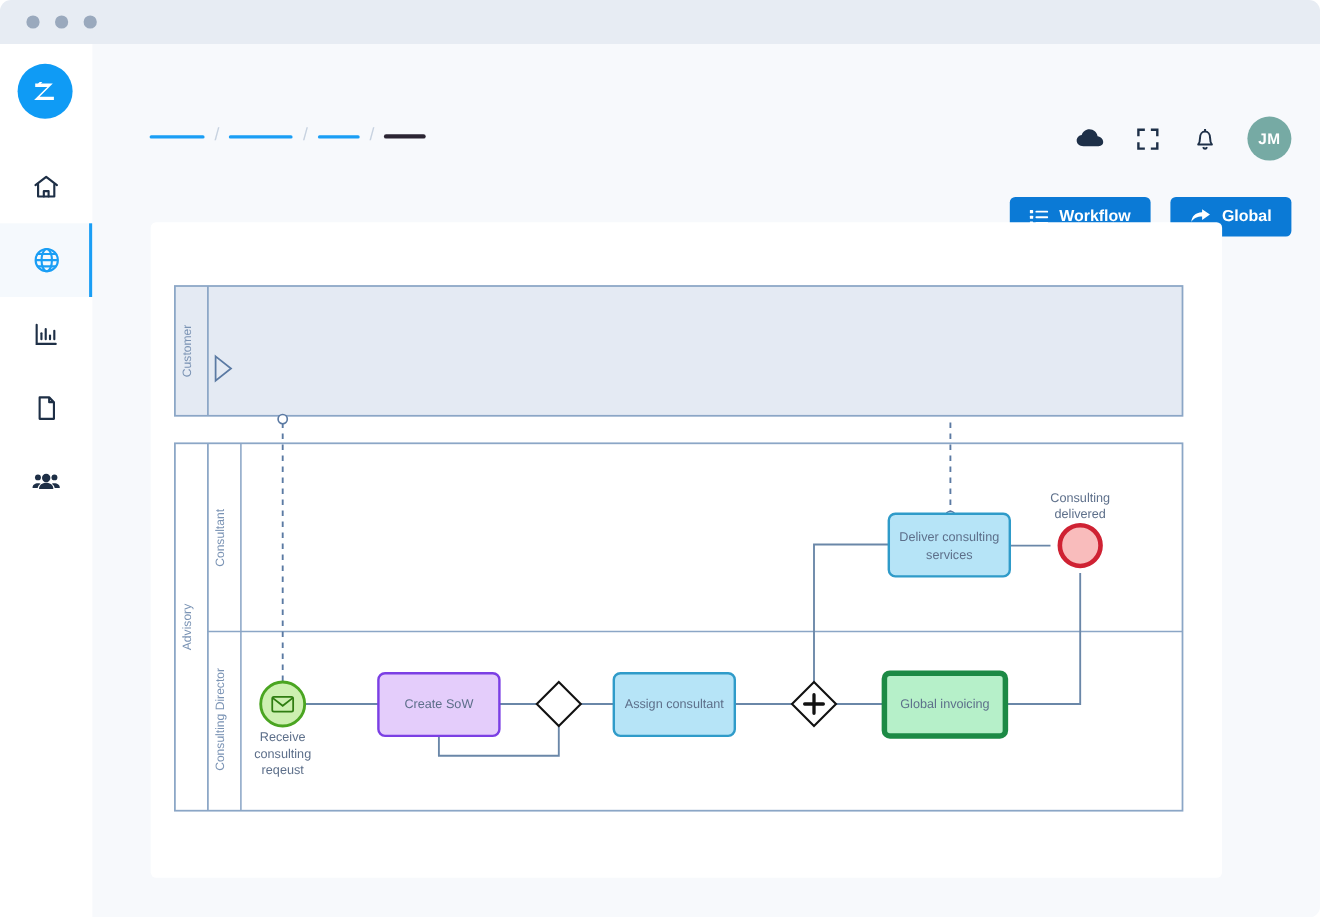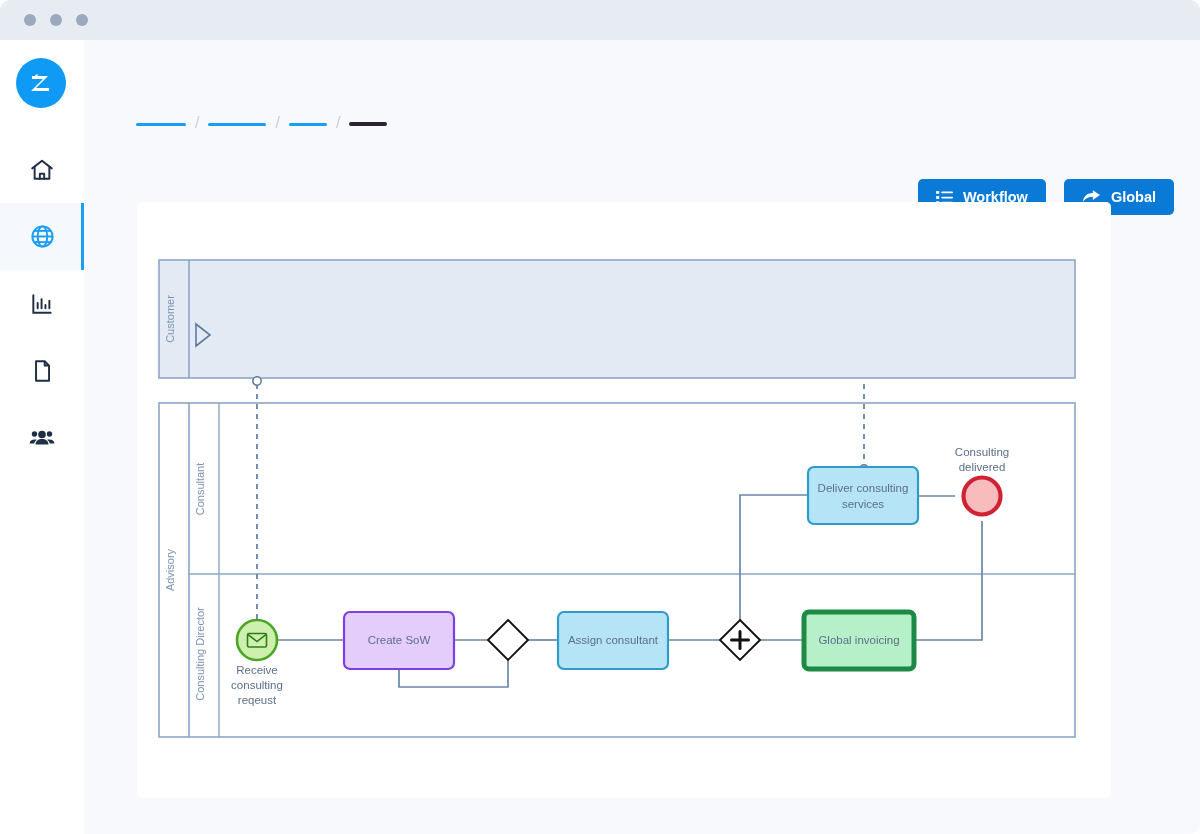--- a/index.html
+++ b/index.html
@@ -186,20 +186,43 @@
     <div class="breadcrumb">
       <span class="bc-bar b1"></span>
       <span class="bc-sep">/</span>
       <span class="bc-bar b2"></span>
       <span class="bc-sep">/</span>
       <span class="bc-bar b3"></span>
       <span class="bc-sep">/</span>
       <span class="bc-bar b4"></span>
     </div>
 
+    <div class="header-icons">
+      <div class="hdr-ico">
+        <svg width="26" height="20" viewBox="0 0 26 20" fill="#1e3048">
+          <path d="M7 17 C3.2 17 .8 14.7 .8 11.8 C.8 9.2 2.8 7 5.4 6.7 C6.2 3.6 9 1.4 12.4 1.4 C16.2 1.4 19.3 4.2 19.8 7.8 C22.7 8.1 24.9 10.4 24.9 13.2 C24.9 16.3 22.4 17 19.6 17 Z"></path>
+        </svg>
+      </div>
+      <div class="hdr-ico">
+        <svg width="21" height="21" viewBox="0 0 22 22" fill="none" stroke="#1e3048" stroke-width="2.3" stroke-linecap="square">
+          <path d="M2 7 V2 H7"></path>
+            <path d="M15 2 H20 V7"></path>
+          <path d="M20 15 V20 H15"></path>
+            <path d="M7 20 H2 V15"></path>
+        </svg>
+      </div>
+      <div class="hdr-ico">
+        <svg width="21" height="23" viewBox="0 0 22 24" fill="none" stroke="#1e3048" stroke-width="1.9" stroke-linejoin="round">
+          <path d="M4.5 17 C6 15.3 6.2 13.8 6.2 10.8 C6.2 7.3 8.3 4.8 11 4.8 C13.7 4.8 15.8 7.3 15.8 10.8 C15.8 13.8 16 15.3 17.5 17 Z"></path>
+          <path d="M11 2.3 V4.8"></path>
+          <path d="M9.2 19.6 C9.5 20.6 10.2 21.2 11 21.2 C11.8 21.2 12.5 20.6 12.8 19.6"></path>
+        </svg>
+      </div>
+      <div class="avatar">JM</div>
+    </div>
 
     <div class="actions">
       <button class="btn">
         <svg width="17" height="15" viewBox="0 0 18 16" fill="#ffffff">
           <rect x="0" y="1" width="3.4" height="3" rx=".6"></rect>
             <rect x="5.6" y="1.6" width="12.4" height="1.9" rx=".9"></rect>
           <rect x="0" y="6.5" width="3.4" height="3" rx=".6"></rect>
             <rect x="5.6" y="7.1" width="12.4" height="1.9" rx=".9"></rect>
           <rect x="0" y="12" width="3.4" height="3" rx=".6"></rect>
             <rect x="5.6" y="12.6" width="12.4" height="1.9" rx=".9"></rect>

